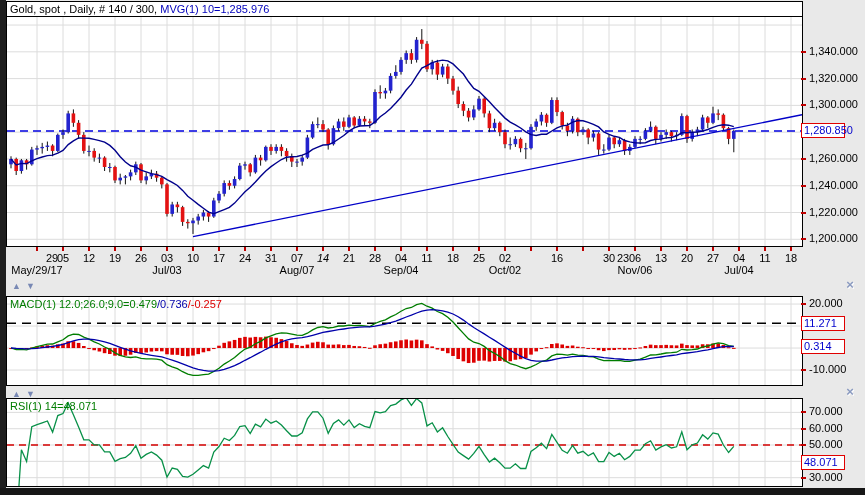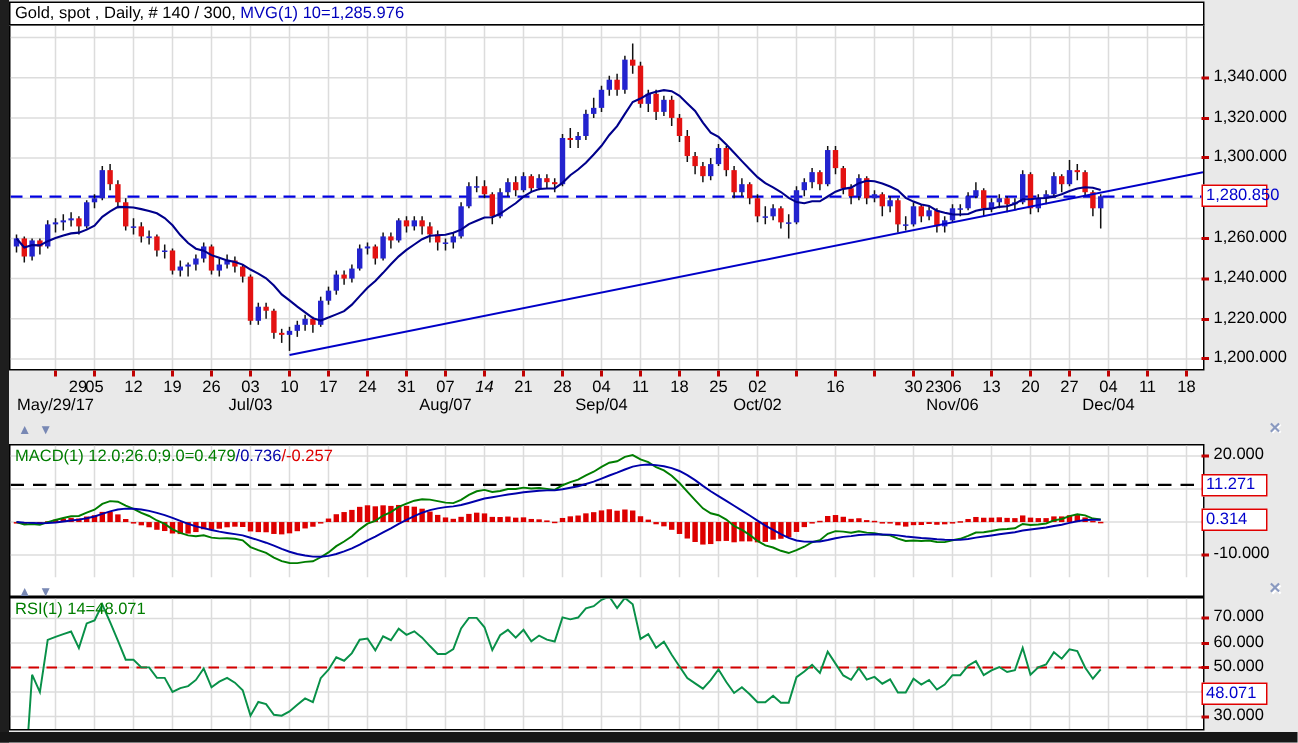--- a/index.html
+++ b/index.html
@@ -4,21 +4,21 @@
 <style>
   *{box-sizing:border-box;margin:0;padding:0}
   html,body{width:865px;height:495px}
   body{position:relative;background:#E9E9E9;font-family:"Liberation Sans",sans-serif;font-size:11px;color:#000;overflow:hidden}
   .frame-left{position:absolute;left:0;top:0;width:6px;height:495px;background:#1E1E1E}
   .frame-bottom{position:absolute;left:0;top:488px;width:865px;height:7px;background:#161616}
   #title-bar{position:absolute;left:6px;top:1px;width:797px;height:16px;background:#FFF;border:1px solid #000;padding:1px 3px;white-space:nowrap;z-index:2}
   .mvg{color:#0000BB}
   .panel{position:absolute;left:6px;background:#FFF;border:1px solid #000}
   #price-panel{top:16px;height:231px}
-  #macd-panel{top:296px;height:102px}
+  #macd-panel{top:296px;height:90px}
   #rsi-panel{top:398px;height:89px}
   .panel svg{display:block}
   .panel-label{position:absolute;top:1px;left:3px;white-space:nowrap;background:transparent;z-index:3}
   .g{color:#007D00}.b{color:#0000AA}.r{color:#DD0000}
   #xaxis{position:absolute;left:6px;top:247px;width:797px;height:31px}
   .xtick{position:absolute;top:0;width:2px;height:4px;background:#C00000}
   .xlab{position:absolute;top:5px;width:24px;text-align:center}
   .xmon{position:absolute;top:17px;width:64px;text-align:center}
   #yaxis{position:absolute;left:801px;top:0;width:64px;height:495px}
   .ytick{position:absolute;left:0;width:5px;height:2px;background:#C00000}
@@ -434,21 +434,21 @@
     <div class="xtick" style="left: 758px;"></div>
     <div class="xlab" style="left: 747px;">11</div>
     <div class="xtick" style="left: 784px;"></div>
     <div class="xlab" style="left: 773px;">18</div>
     <div class="xmon" style="left: -1px;">May/29/17</div>
     <div class="xmon" style="left: 129px;">Jul/03</div>
     <div class="xmon" style="left: 259px;">Aug/07</div>
     <div class="xmon" style="left: 363px;">Sep/04</div>
     <div class="xmon" style="left: 467px;">Oct/02</div>
     <div class="xmon" style="left: 597px;">Nov/06</div>
-    <div class="xmon" style="left: 701px;">Dec/04</div>
+    <div class="xmon" style="left: 701px;">Jul/04</div>
   </div>
 
 <div class="divider" id="div1">
   <span class="arrows"><span>▲</span><span>▼</span></span>
 </div>
 <div class="closebtn" id="close1">×</div>
 
 <div class="panel" id="macd-panel">
   <svg id="macd-svg" width="795" height="88">
       <g>

